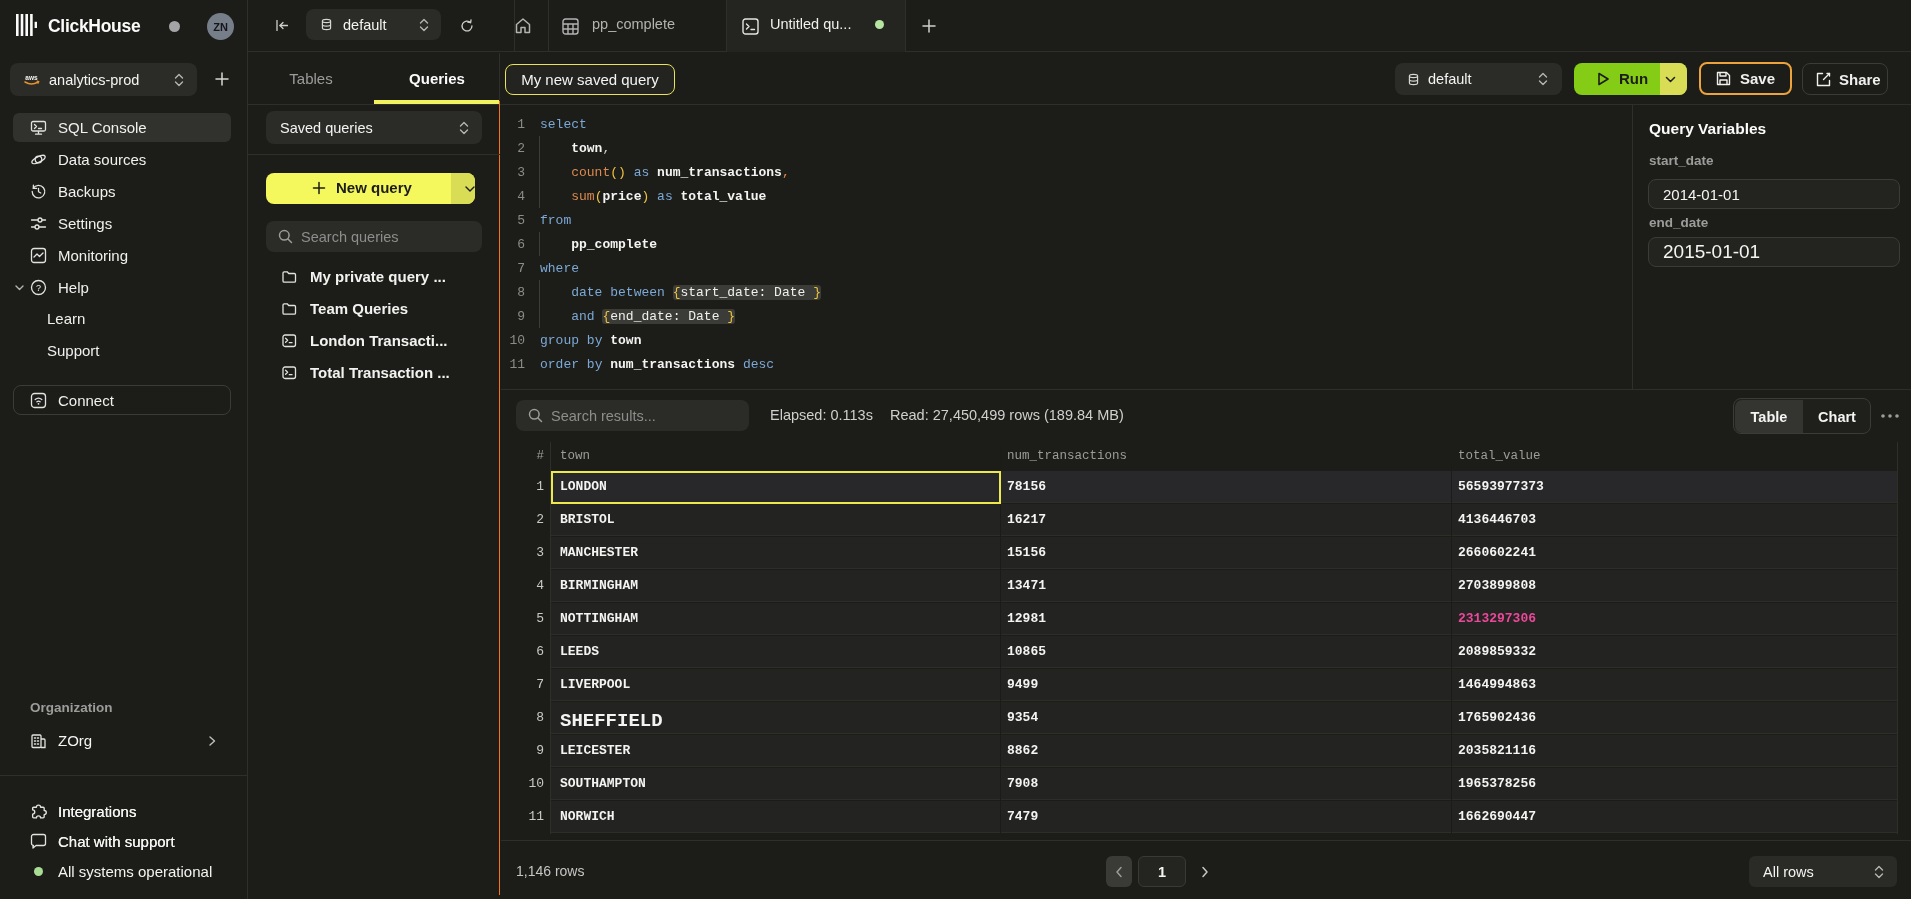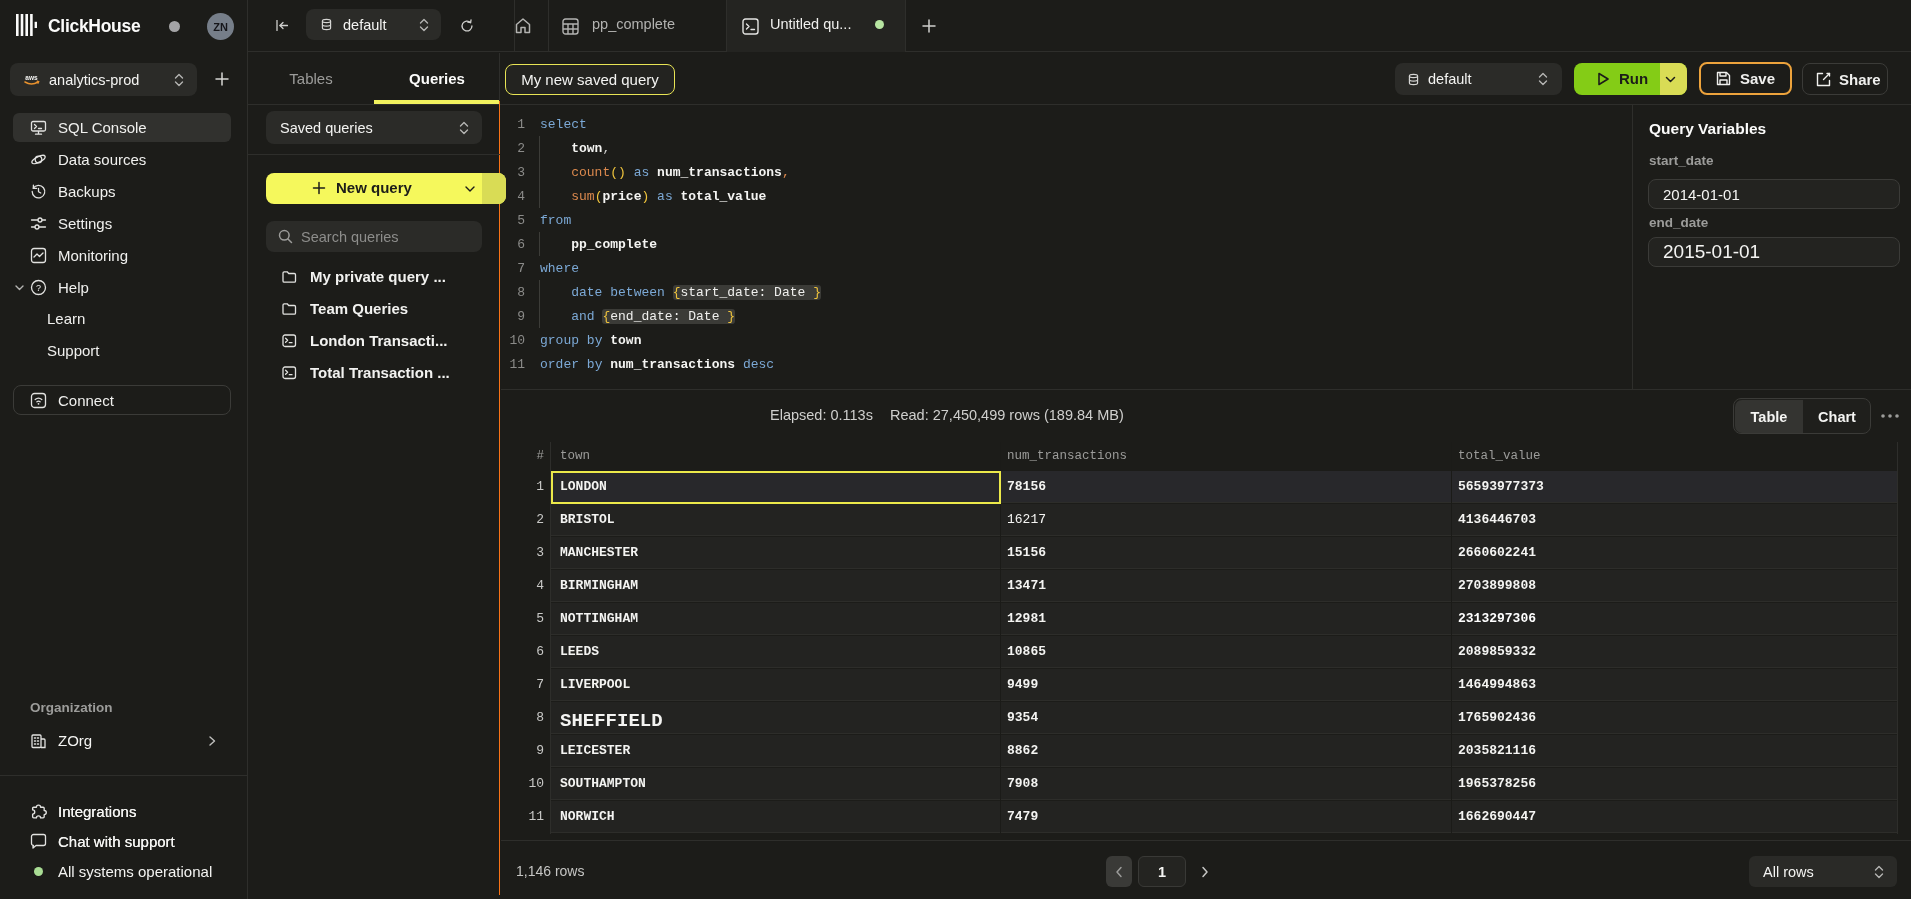--- a/index.html
+++ b/index.html
@@ -233,21 +233,21 @@
   <div class="abs" id="lpanel" style="left:248px;top:101px;width:252px;height:794px;border-right:1px solid #f97316;">
     <div class="abs pill" style="left:18px;top:10px;width:216px;height:33px;">
       <span style="margin-left:14px;font-size:14.5px;">Saved queries</span>
       <svg class="ico" style="position:absolute;right:13px;" width="10" height="14" viewBox="0 0 10 14" fill="none" stroke="#b5b5b3" stroke-width="1.4" stroke-linecap="round" stroke-linejoin="round">
         <path d="M1.5 5 L5 1.5 L8.5 5"></path>
           <path d="M1.5 9 L5 12.5 L8.5 9"></path>
       </svg>
     </div>
     <div class="abs" style="left:0;top:53px;width:252px;height:1px;background:#2e2e2b;"></div>
 
-    <div class="abs" style="left:18px;top:72px;width:240px;height:31px;border-radius:8px;background:#f5f85c;overflow:hidden;">
+    <div class="abs" style="left:18px;top:72px;width:209px;height:31px;border-radius:8px;background:#f5f85c;overflow:hidden;">
       <div style="position:absolute;right:0;top:0;width:24px;height:31px;background:#d9dc55;"></div>
       <svg class="abs" style="left:46px;top:8px;" width="14" height="14" viewBox="0 0 14 14" stroke="#1c1c19" stroke-width="1.5" stroke-linecap="round">
           <path d="M7 1.5 V12.5 M1.5 7 H12.5"></path>
         </svg>
       <div class="abs" style="left:70px;top:6px;font-size:15px;font-weight:600;color:#1c1c19;">New query</div>
       <svg class="abs" style="left:199px;top:13px;" width="10" height="6" viewBox="0 0 10 6" fill="none" stroke="#1c1c19" stroke-width="1.4" stroke-linecap="round" stroke-linejoin="round">
           <path d="M1 1 L5 5 L9 1"></path>
         </svg>
     </div>
 
@@ -319,20 +319,27 @@
       <span style="margin-left:14px;font-size:15px;color:#f4f4f2;">2014-01-01</span>
     </div>
     <div class="abs" style="left:16px;top:110px;font-size:13.5px;font-weight:600;color:#9c9c9a;">end_date</div>
     <div class="abs" style="left:15px;top:132px;width:252px;height:30px;background:#232320;border:1px solid #3b3b38;border-radius:8px;display:flex;align-items:center;">
       <span style="margin-left:14px;font-size:19px;color:#f4f4f2;">2015-01-01</span>
     </div>
   </div>
 
   <div class="abs" id="results" style="left:501px;top:389px;width:1410px;height:510px;border-top:1px solid #2e2e2b;">
 
+    <div class="abs pill" style="left:15px;top:10px;width:233px;height:31px;">
+      <svg class="ico" style="margin-left:12px;" width="15" height="15" viewBox="0 0 15 15" fill="none" stroke="#9c9c9a" stroke-width="1.5" stroke-linecap="round">
+        <circle cx="6.3" cy="6.3" r="4.8"></circle>
+          <path d="M10 10 L13.5 13.5"></path>
+      </svg>
+      <span style="margin-left:8px;font-size:14.5px;color:#8d8d8b;">Search results...</span>
+    </div>
     <div class="abs" style="left:269px;top:17px;font-size:14.5px;color:#cfcfcd;">Elapsed: 0.113s</div>
     <div class="abs" style="left:389px;top:17px;font-size:14.5px;color:#cfcfcd;">Read: 27,450,499 rows (189.84 MB)</div>
 
     <div class="abs" style="left:1232px;top:8px;width:138px;height:36px;border:1px solid #3b3b38;border-radius:8px;background:#1f1f1c;">
       <div class="abs" style="left:1px;top:1px;width:68px;height:33px;background:#343431;border-radius:7px 0 0 7px;display:flex;align-items:center;justify-content:center;font-size:14.5px;font-weight:600;">Table</div>
       <div class="abs" style="left:69px;top:1px;width:68px;height:33px;display:flex;align-items:center;justify-content:center;font-size:14.5px;font-weight:600;">Chart</div>
     </div>
     <svg class="abs" style="left:1379px;top:23px;" width="20" height="6" viewBox="0 0 20 6">
         <g fill="#9c9c9a">
           <circle cx="3" cy="3" r="1.8"></circle>
@@ -348,37 +355,37 @@
   <div class="abs mono" style="left:957px;top:59px;font-size:12.5px;color:#9c9c9a;">total_value</div>
   <div class="abs" style="left:49px;top:52px;width:1px;height:392px;background:#2e2e2b;"></div>
         <div class="abs" style="left:50px;top:81px;width:1347px;height:32px;background:#28282b;border-bottom:1px solid #2d2d2a;"></div>
         <div class="abs mono" style="left:14px;top:89px;width:29px;text-align:right;font-size:13px;color:#c8c8c6;">1</div>
         <div class="abs mono" style="left:59px;top:89px;font-size:13px;font-weight:700;color:#f4f4f2;">LONDON</div>
         <div class="abs mono" style="left:506px;top:89px;font-size:13px;font-weight:700;color:#f4f4f2;">78156</div>
         <div class="abs mono" style="left:957px;top:89px;font-size:13px;font-weight:700;color:#f4f4f2;">56593977373</div>
         <div class="abs" style="left:50px;top:114px;width:1347px;height:32px;background:#232321;border-bottom:1px solid #2d2d2a;"></div>
         <div class="abs mono" style="left:14px;top:122px;width:29px;text-align:right;font-size:13px;color:#c8c8c6;">2</div>
         <div class="abs mono" style="left:59px;top:122px;font-size:13px;font-weight:700;color:#f4f4f2;">BRISTOL</div>
-        <div class="abs mono" style="left:506px;top:122px;font-size:13px;font-weight:400;color:#f4f4f2;">16217</div>
+        <div class="abs mono" style="left:506px;top:122px;font-size:13px;font-weight:700;color:#f4f4f2;">16217</div>
         <div class="abs mono" style="left:957px;top:122px;font-size:13px;font-weight:700;color:#f4f4f2;">4136446703</div>
         <div class="abs" style="left:50px;top:147px;width:1347px;height:32px;background:#232321;border-bottom:1px solid #2d2d2a;"></div>
         <div class="abs mono" style="left:14px;top:155px;width:29px;text-align:right;font-size:13px;color:#c8c8c6;">3</div>
         <div class="abs mono" style="left:59px;top:155px;font-size:13px;font-weight:700;color:#f4f4f2;">MANCHESTER</div>
         <div class="abs mono" style="left:506px;top:155px;font-size:13px;font-weight:700;color:#f4f4f2;">15156</div>
         <div class="abs mono" style="left:957px;top:155px;font-size:13px;font-weight:700;color:#f4f4f2;">2660602241</div>
         <div class="abs" style="left:50px;top:180px;width:1347px;height:32px;background:#232321;border-bottom:1px solid #2d2d2a;"></div>
         <div class="abs mono" style="left:14px;top:188px;width:29px;text-align:right;font-size:13px;color:#c8c8c6;">4</div>
         <div class="abs mono" style="left:59px;top:188px;font-size:13px;font-weight:700;color:#f4f4f2;">BIRMINGHAM</div>
         <div class="abs mono" style="left:506px;top:188px;font-size:13px;font-weight:700;color:#f4f4f2;">13471</div>
         <div class="abs mono" style="left:957px;top:188px;font-size:13px;font-weight:700;color:#f4f4f2;">2703899808</div>
         <div class="abs" style="left:50px;top:213px;width:1347px;height:32px;background:#232321;border-bottom:1px solid #2d2d2a;"></div>
         <div class="abs mono" style="left:14px;top:221px;width:29px;text-align:right;font-size:13px;color:#c8c8c6;">5</div>
         <div class="abs mono" style="left:59px;top:221px;font-size:13px;font-weight:700;color:#f4f4f2;">NOTTINGHAM</div>
         <div class="abs mono" style="left:506px;top:221px;font-size:13px;font-weight:700;color:#f4f4f2;">12981</div>
-        <div class="abs mono" style="left:957px;top:221px;font-size:13px;font-weight:700;color:#ffffff;">2313297306</div>
+        <div class="abs mono" style="left:957px;top:221px;font-size:13px;font-weight:700;color:#ec4899;">2313297306</div>
         <div class="abs" style="left:50px;top:246px;width:1347px;height:32px;background:#232321;border-bottom:1px solid #2d2d2a;"></div>
         <div class="abs mono" style="left:14px;top:254px;width:29px;text-align:right;font-size:13px;color:#c8c8c6;">6</div>
         <div class="abs mono" style="left:59px;top:254px;font-size:13px;font-weight:700;color:#f4f4f2;">LEEDS</div>
         <div class="abs mono" style="left:506px;top:254px;font-size:13px;font-weight:700;color:#f4f4f2;">10865</div>
         <div class="abs mono" style="left:957px;top:254px;font-size:13px;font-weight:700;color:#f4f4f2;">2089859332</div>
         <div class="abs" style="left:50px;top:279px;width:1347px;height:32px;background:#232321;border-bottom:1px solid #2d2d2a;"></div>
         <div class="abs mono" style="left:14px;top:287px;width:29px;text-align:right;font-size:13px;color:#c8c8c6;">7</div>
         <div class="abs mono" style="left:59px;top:287px;font-size:13px;font-weight:700;color:#f4f4f2;">LIVERPOOL</div>
         <div class="abs mono" style="left:506px;top:287px;font-size:13px;font-weight:700;color:#f4f4f2;">9499</div>
         <div class="abs mono" style="left:957px;top:287px;font-size:13px;font-weight:700;color:#f4f4f2;">1464994863</div>

